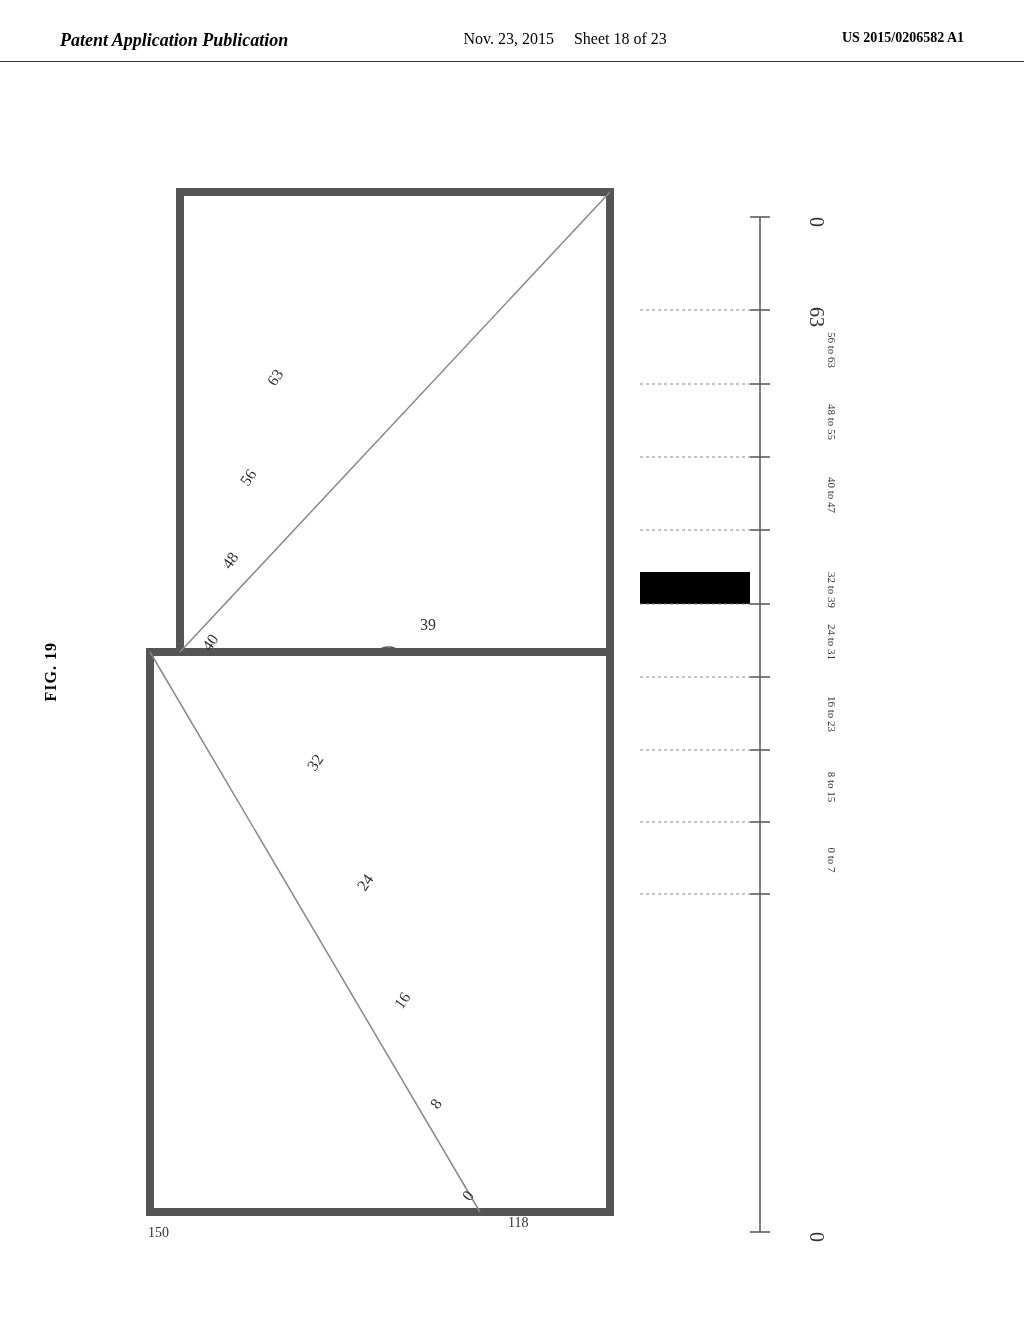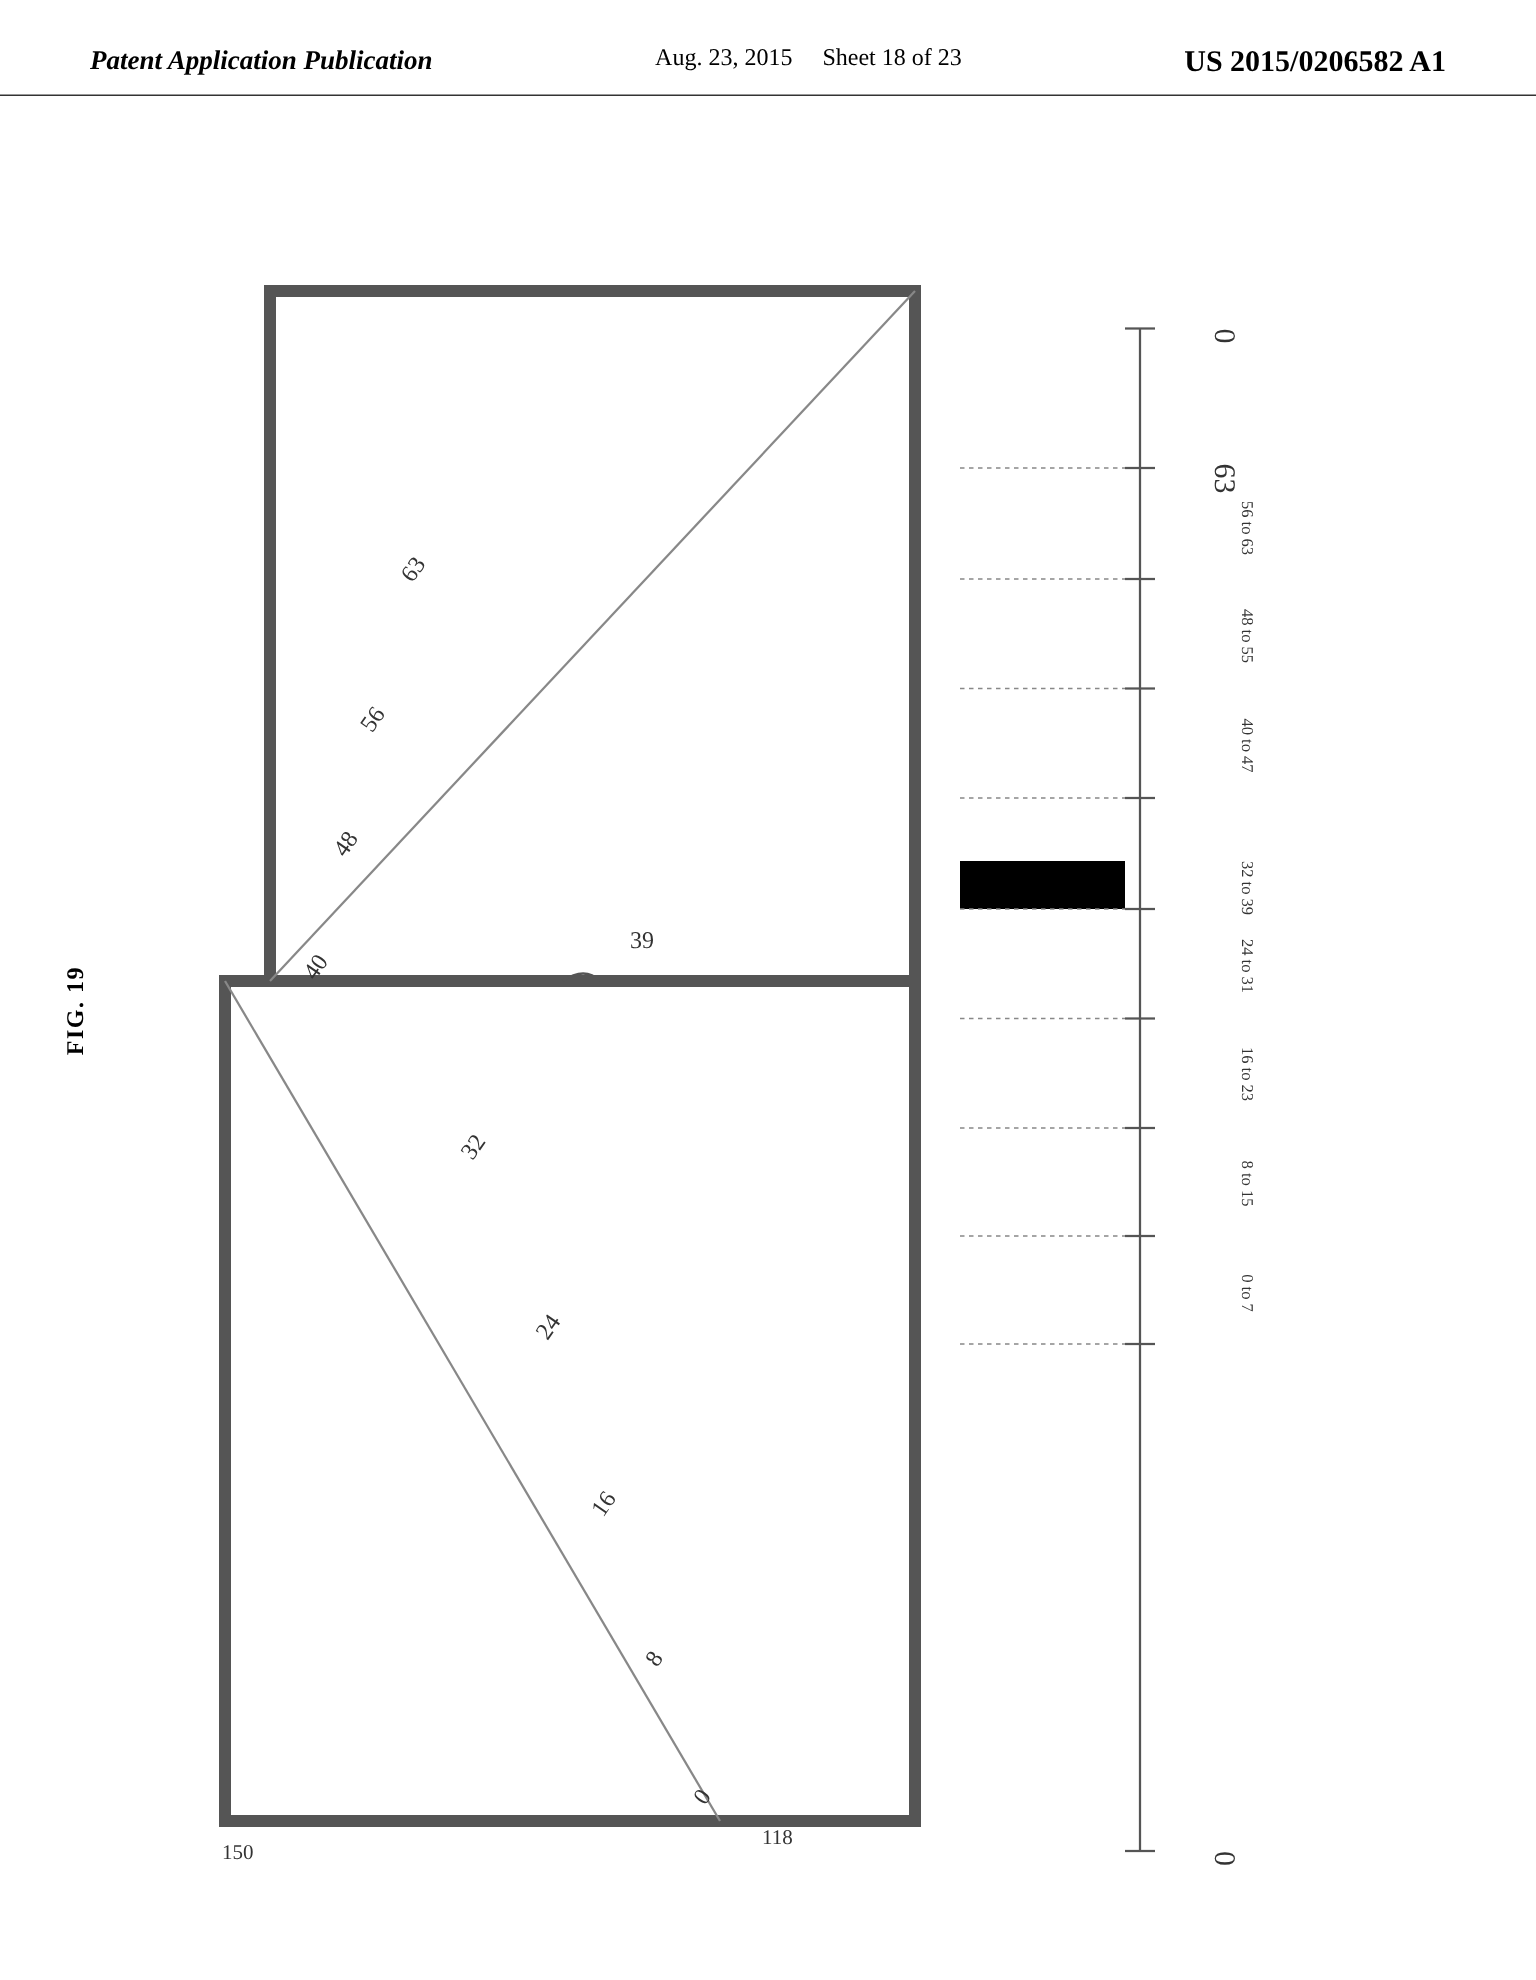--- a/index.html
+++ b/index.html
@@ -23,21 +23,21 @@
     .header-left {
       font-size: 18px;
       font-weight: bold;
       font-style: italic;
     }
     .header-center {
       font-size: 16px;
       text-align: center;
     }
     .header-right {
-      font-size: 20px;
+      font-size: 14px;
       font-weight: bold;
     }
 
     
     .content {
       position: relative;
       width: 1024px;
       height: 1240px;
     }
 
@@ -62,21 +62,21 @@
       height: 1100px;
     }
 
   </style>
 </head>
 <body>
 
 <div class="header">
   <div class="header-left">Patent Application Publication</div>
   <div class="header-center">
-    <span>Aug. 23, 2015</span>
+    <span>Nov. 23, 2015</span>
     &nbsp;&nbsp;&nbsp;
     <span>Sheet 18 of 23</span>
   </div>
   <div class="header-right">US 2015/0206582 A1</div>
 </div>
 
 <div class="content">
 
   <div class="fig-label">FIG. 19</div>
 

